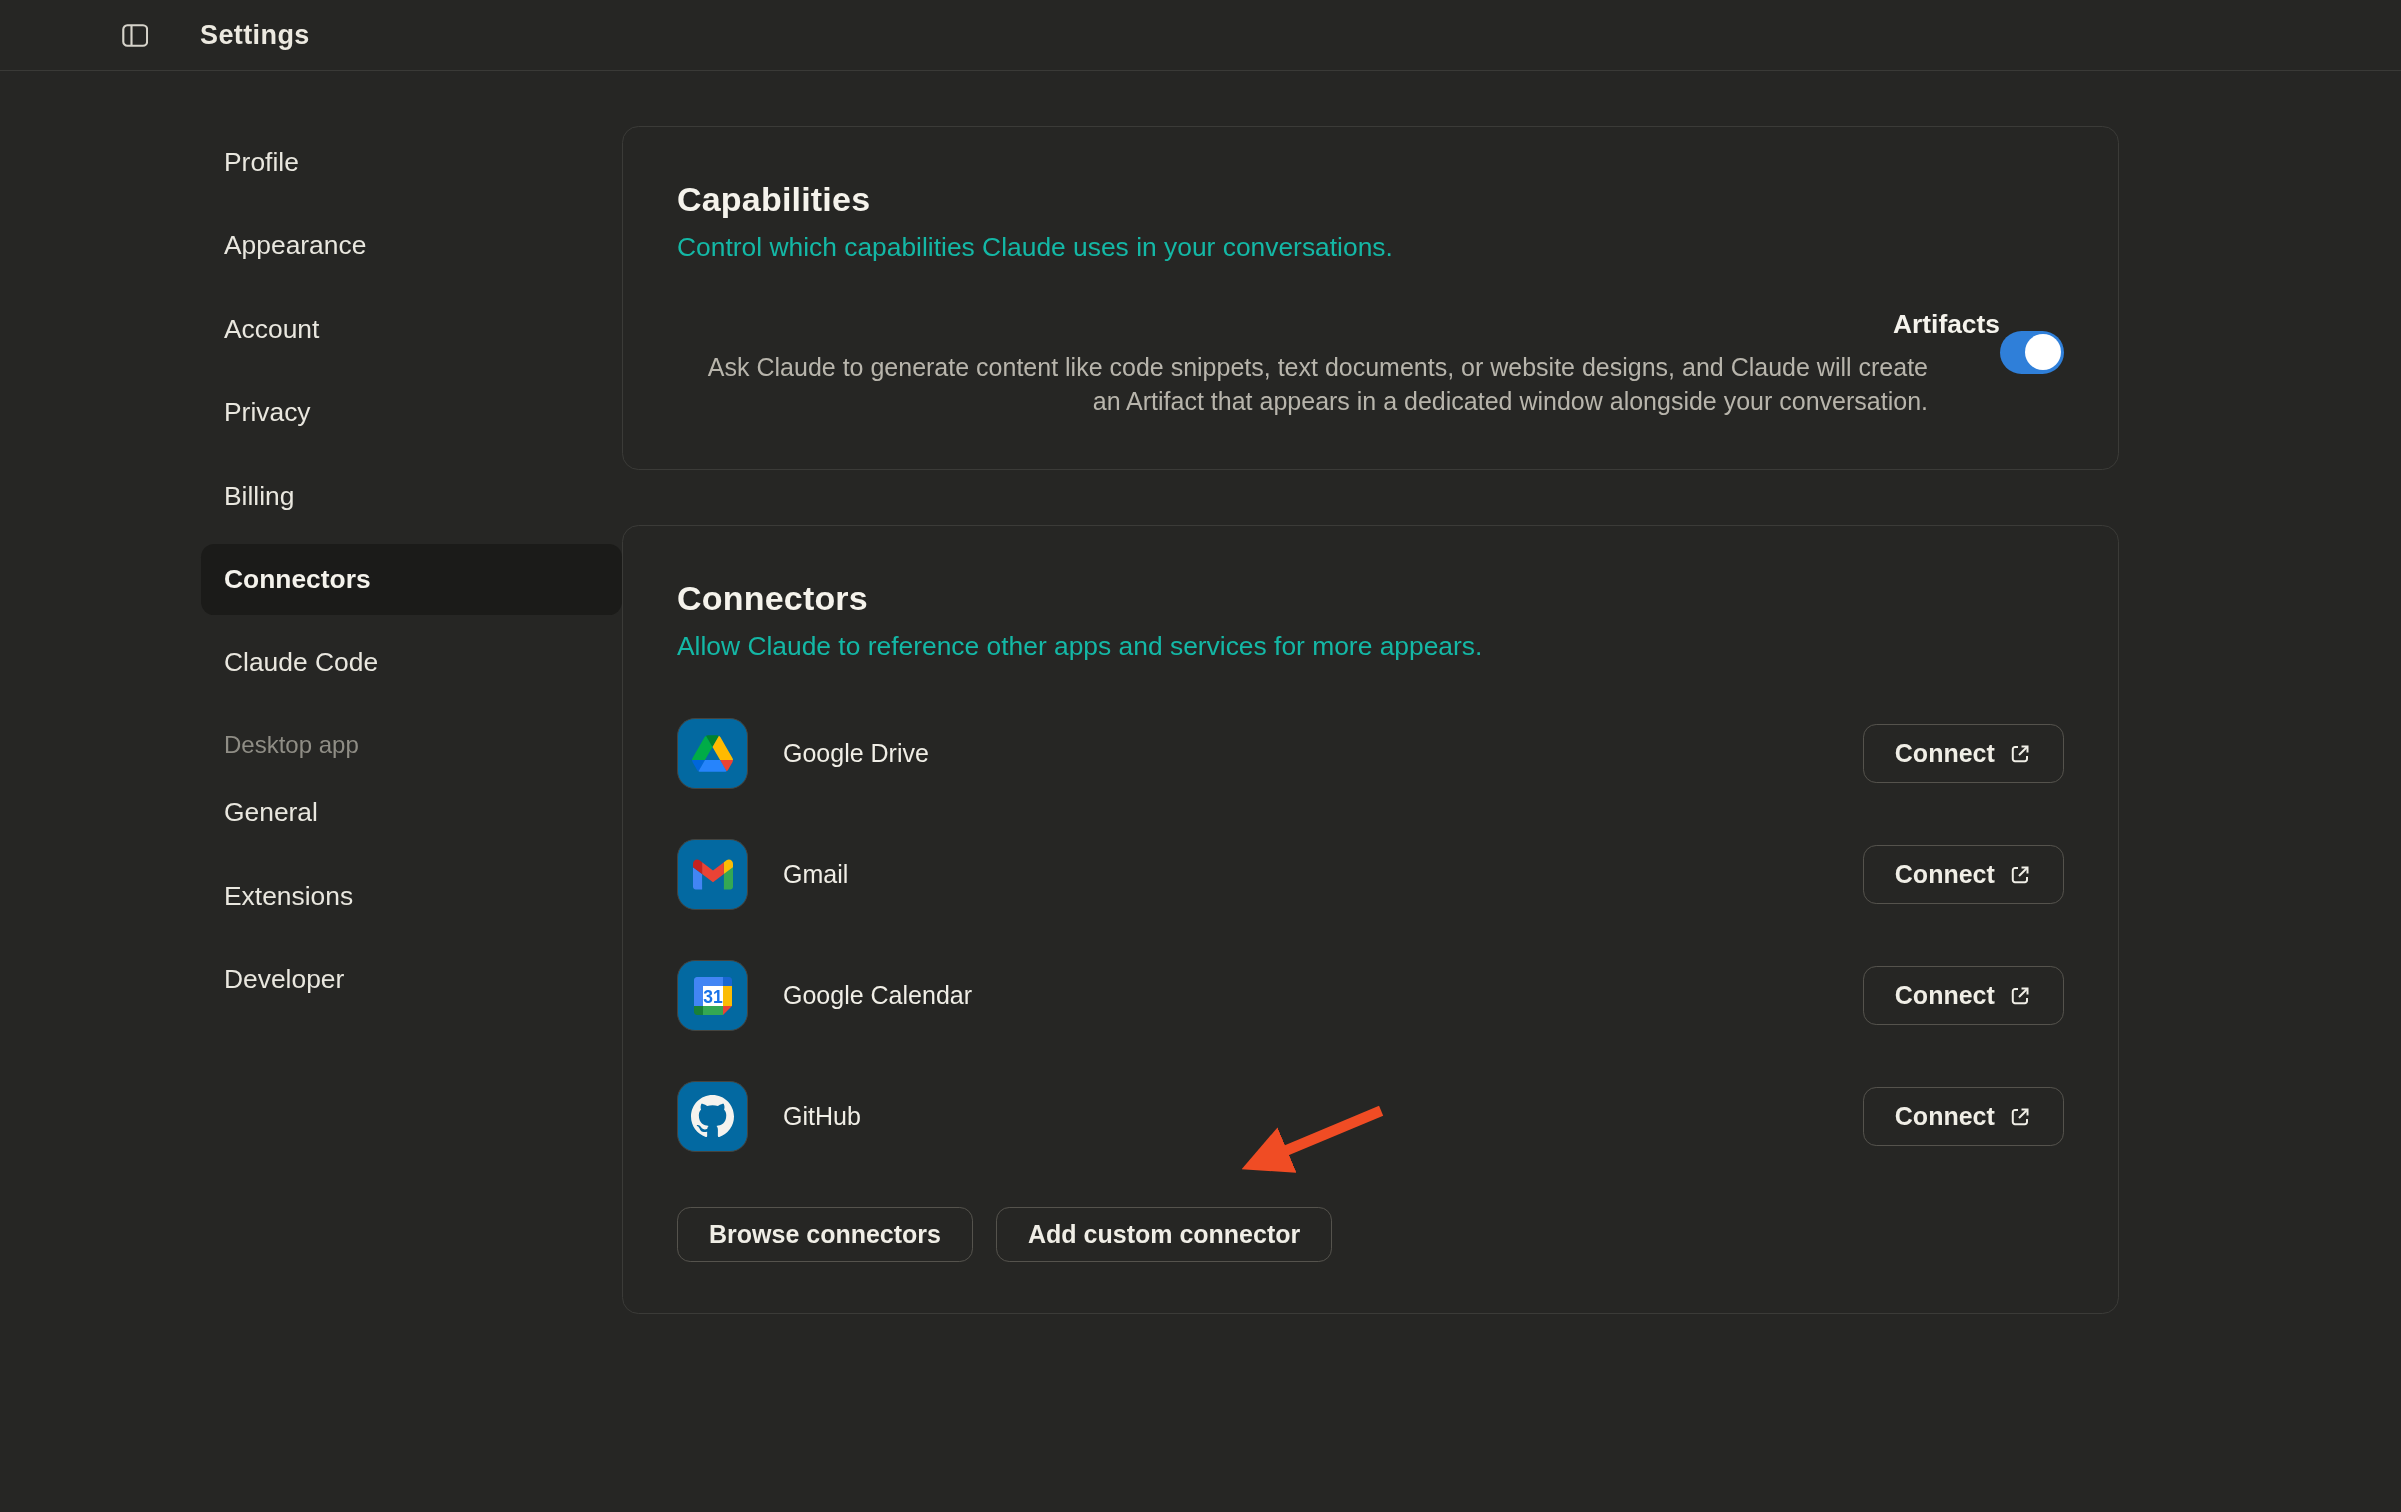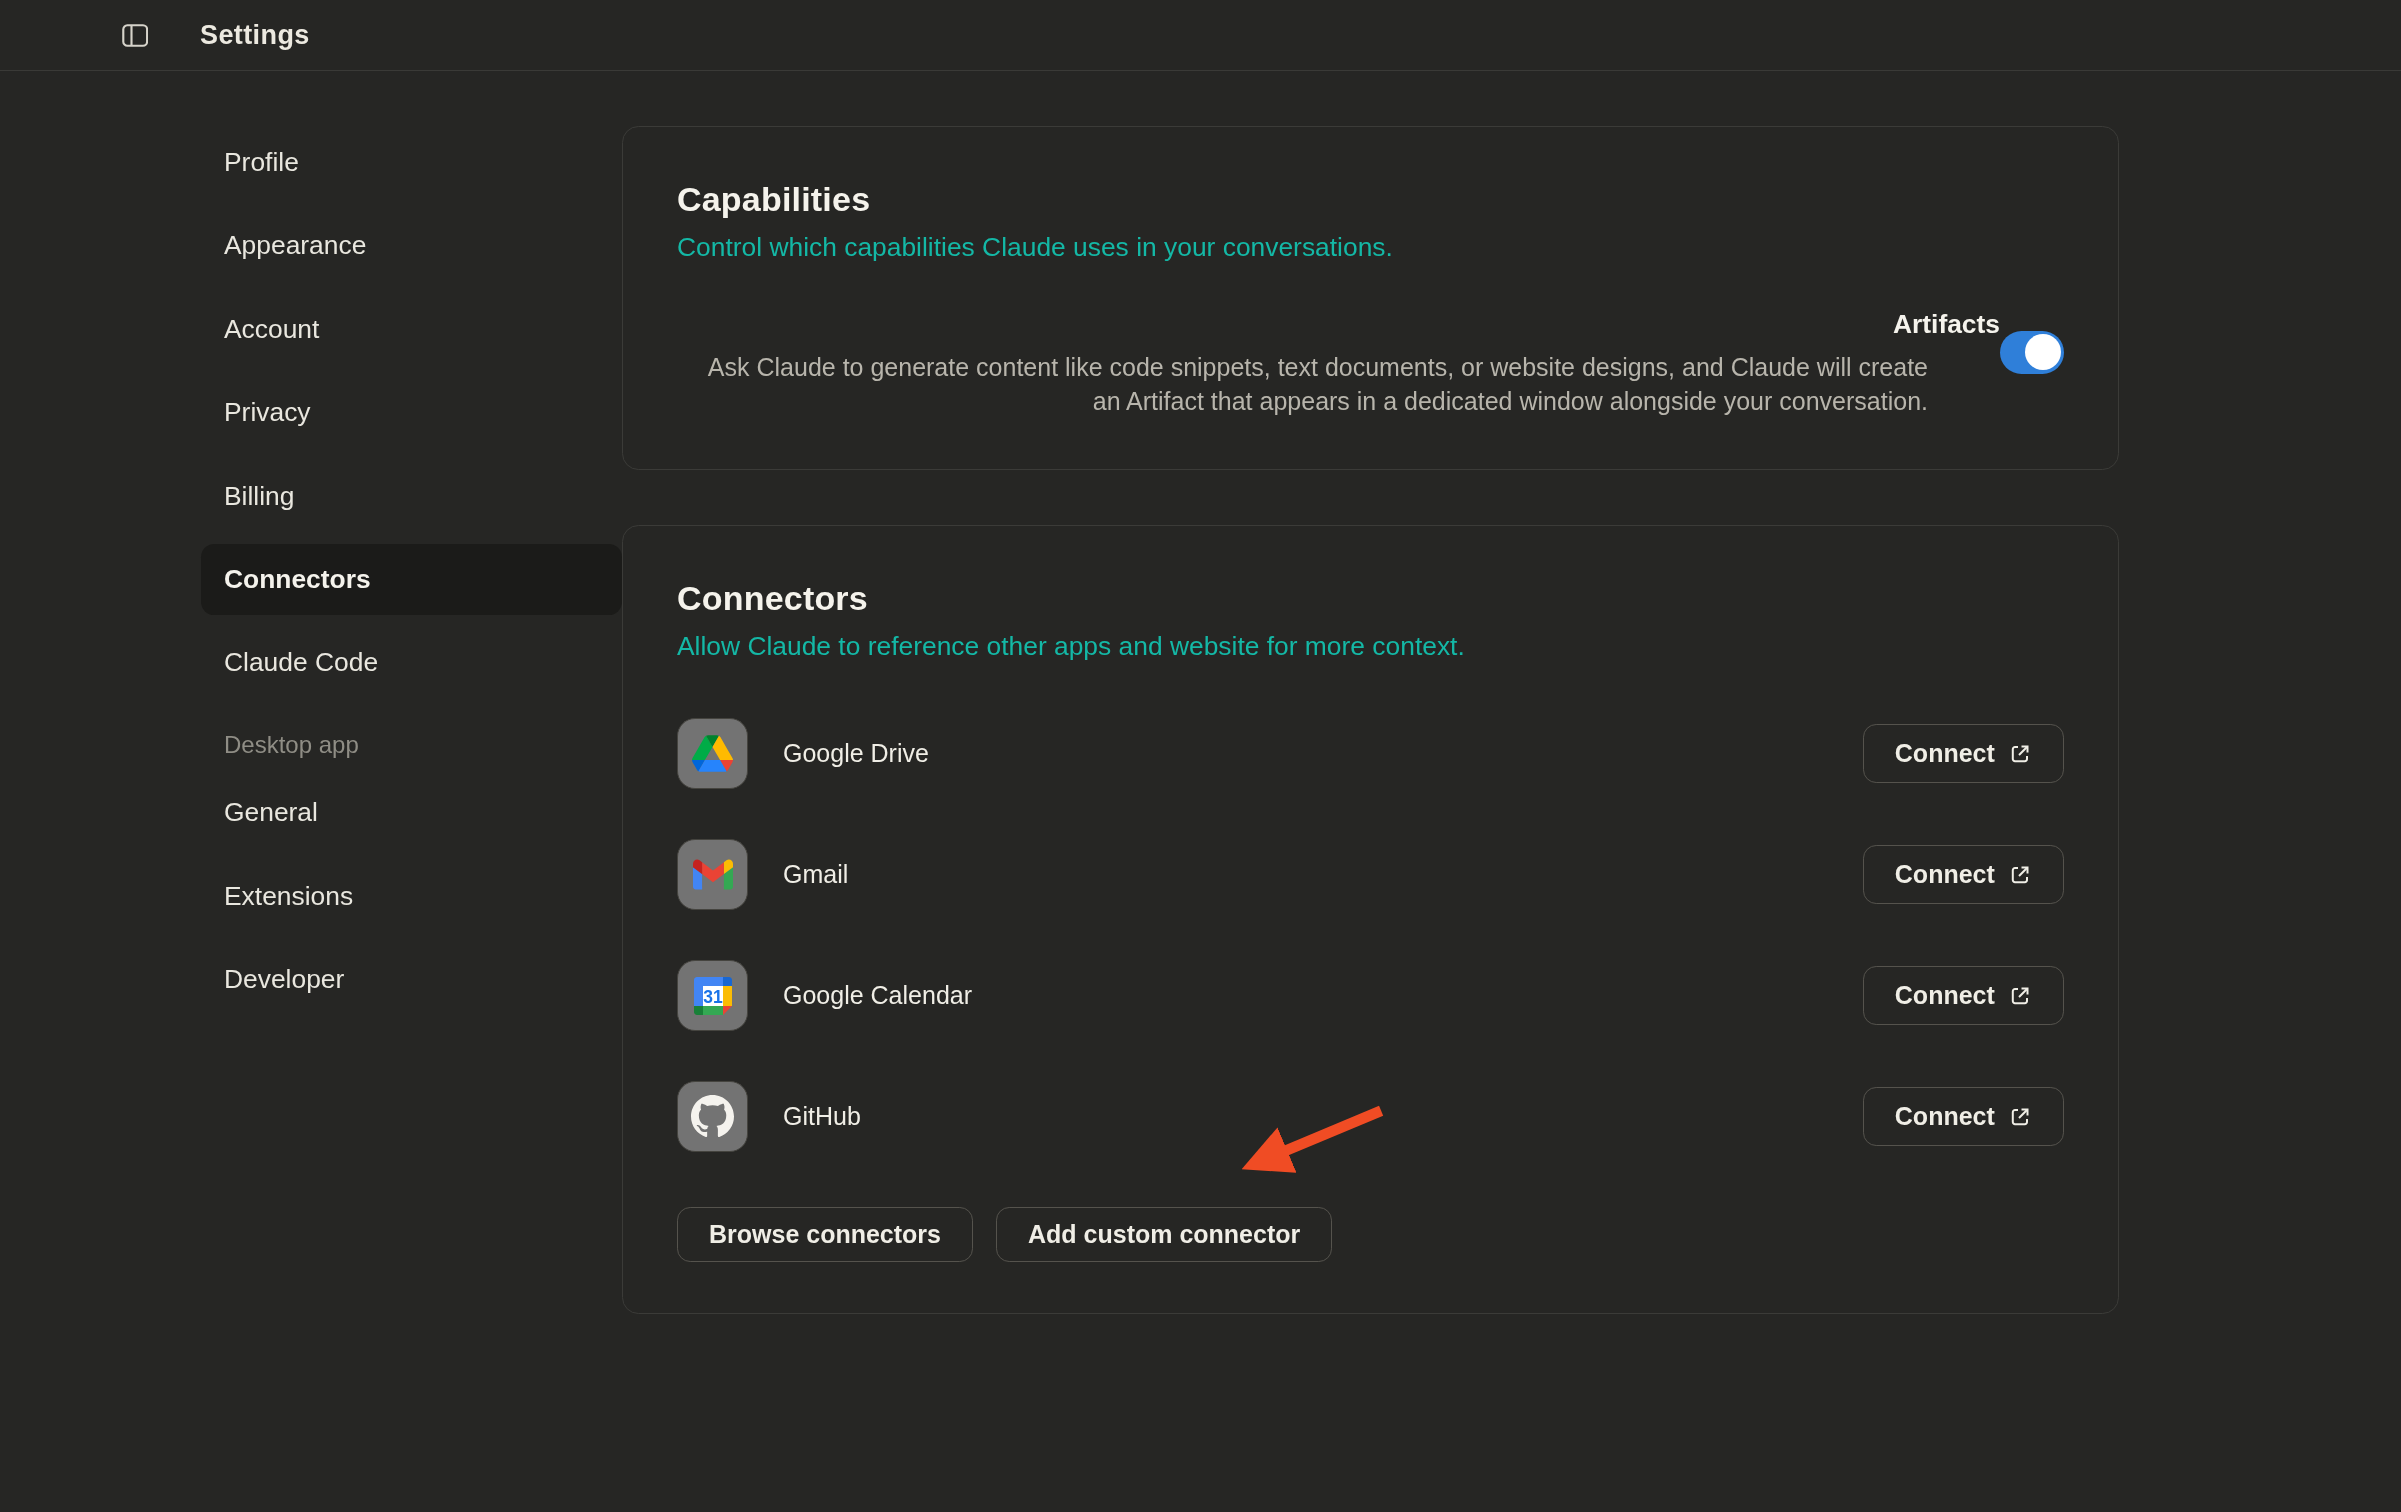--- a/index.html
+++ b/index.html
@@ -104,21 +104,21 @@
     border-radius:50%;
     background:#ffffff;
   }
 
   
   .connector-row { display:flex; align-items:center; margin-top:50px; }
   .connector-row.first { margin-top:56px; }
   .tile {
     width:71px; height:71px;
     border-radius:18px;
-    background:#737373;
+    background:#0369a1;
     border:1.7px solid #45443f;
     display:flex; align-items:center; justify-content:center;
     flex-shrink:0;
   }
   .connector-name { font-size:25px; color:#f0eee6; margin-left:35px; }
   .btn {
     display:inline-flex;
     align-items:center;
     justify-content:center;
     gap:13.2px;
@@ -188,21 +188,21 @@
           <p class="setting-desc">Ask Claude to generate content like code snippets, text documents, or website designs, and Claude will create an Artifact that appears in a dedicated window alongside your conversation.</p>
         </div>
         <div class="toggle" role="switch" aria-checked="true">
           <div class="knob"></div>
         </div>
       </div>
     </section>
 
     <section class="card">
       <h2 class="card-title">Connectors</h2>
-      <p class="card-subtitle">Allow Claude to reference other apps and website for more context.</p>
+      <p class="card-subtitle">Allow Claude to reference other apps and services for more appears.</p>
 
       <div class="connector-row first">
         <div class="tile">
           <svg width="41" height="37" viewBox="0 0 87.3 78">
             <path d="M6.6 66.85l3.85 6.65c.8 1.4 1.95 2.5 3.3 3.3l13.75-23.8H0c0 1.55.4 3.1 1.2 4.5z" fill="#0066da"></path>
             <path d="M43.65 25L29.9 1.2c-1.35.8-2.5 1.9-3.3 3.3l-25.4 44A9.06 9.06 0 000 53h27.5z" fill="#00ac47"></path>
             <path d="M73.55 76.8c1.35-.8 2.5-1.9 3.3-3.3l1.6-2.75L86.1 57.5c.8-1.4 1.2-2.95 1.2-4.5H59.8l5.85 11.5z" fill="#ea4335"></path>
             <path d="M43.65 25L57.4 1.2C56.05.4 54.5 0 52.9 0H34.4c-1.6 0-3.15.45-4.5 1.2z" fill="#00832d"></path>
             <path d="M59.8 53H27.5L13.75 76.8c1.35.8 2.9 1.2 4.5 1.2h50.8c1.6 0 3.15-.45 4.5-1.2z" fill="#2684fc"></path>
             <path d="M73.4 26.5l-12.7-22c-.8-1.4-1.95-2.5-3.3-3.3L43.65 25l16.15 28h27.45c0-1.55-.4-3.1-1.2-4.5z" fill="#ffba00"></path>

